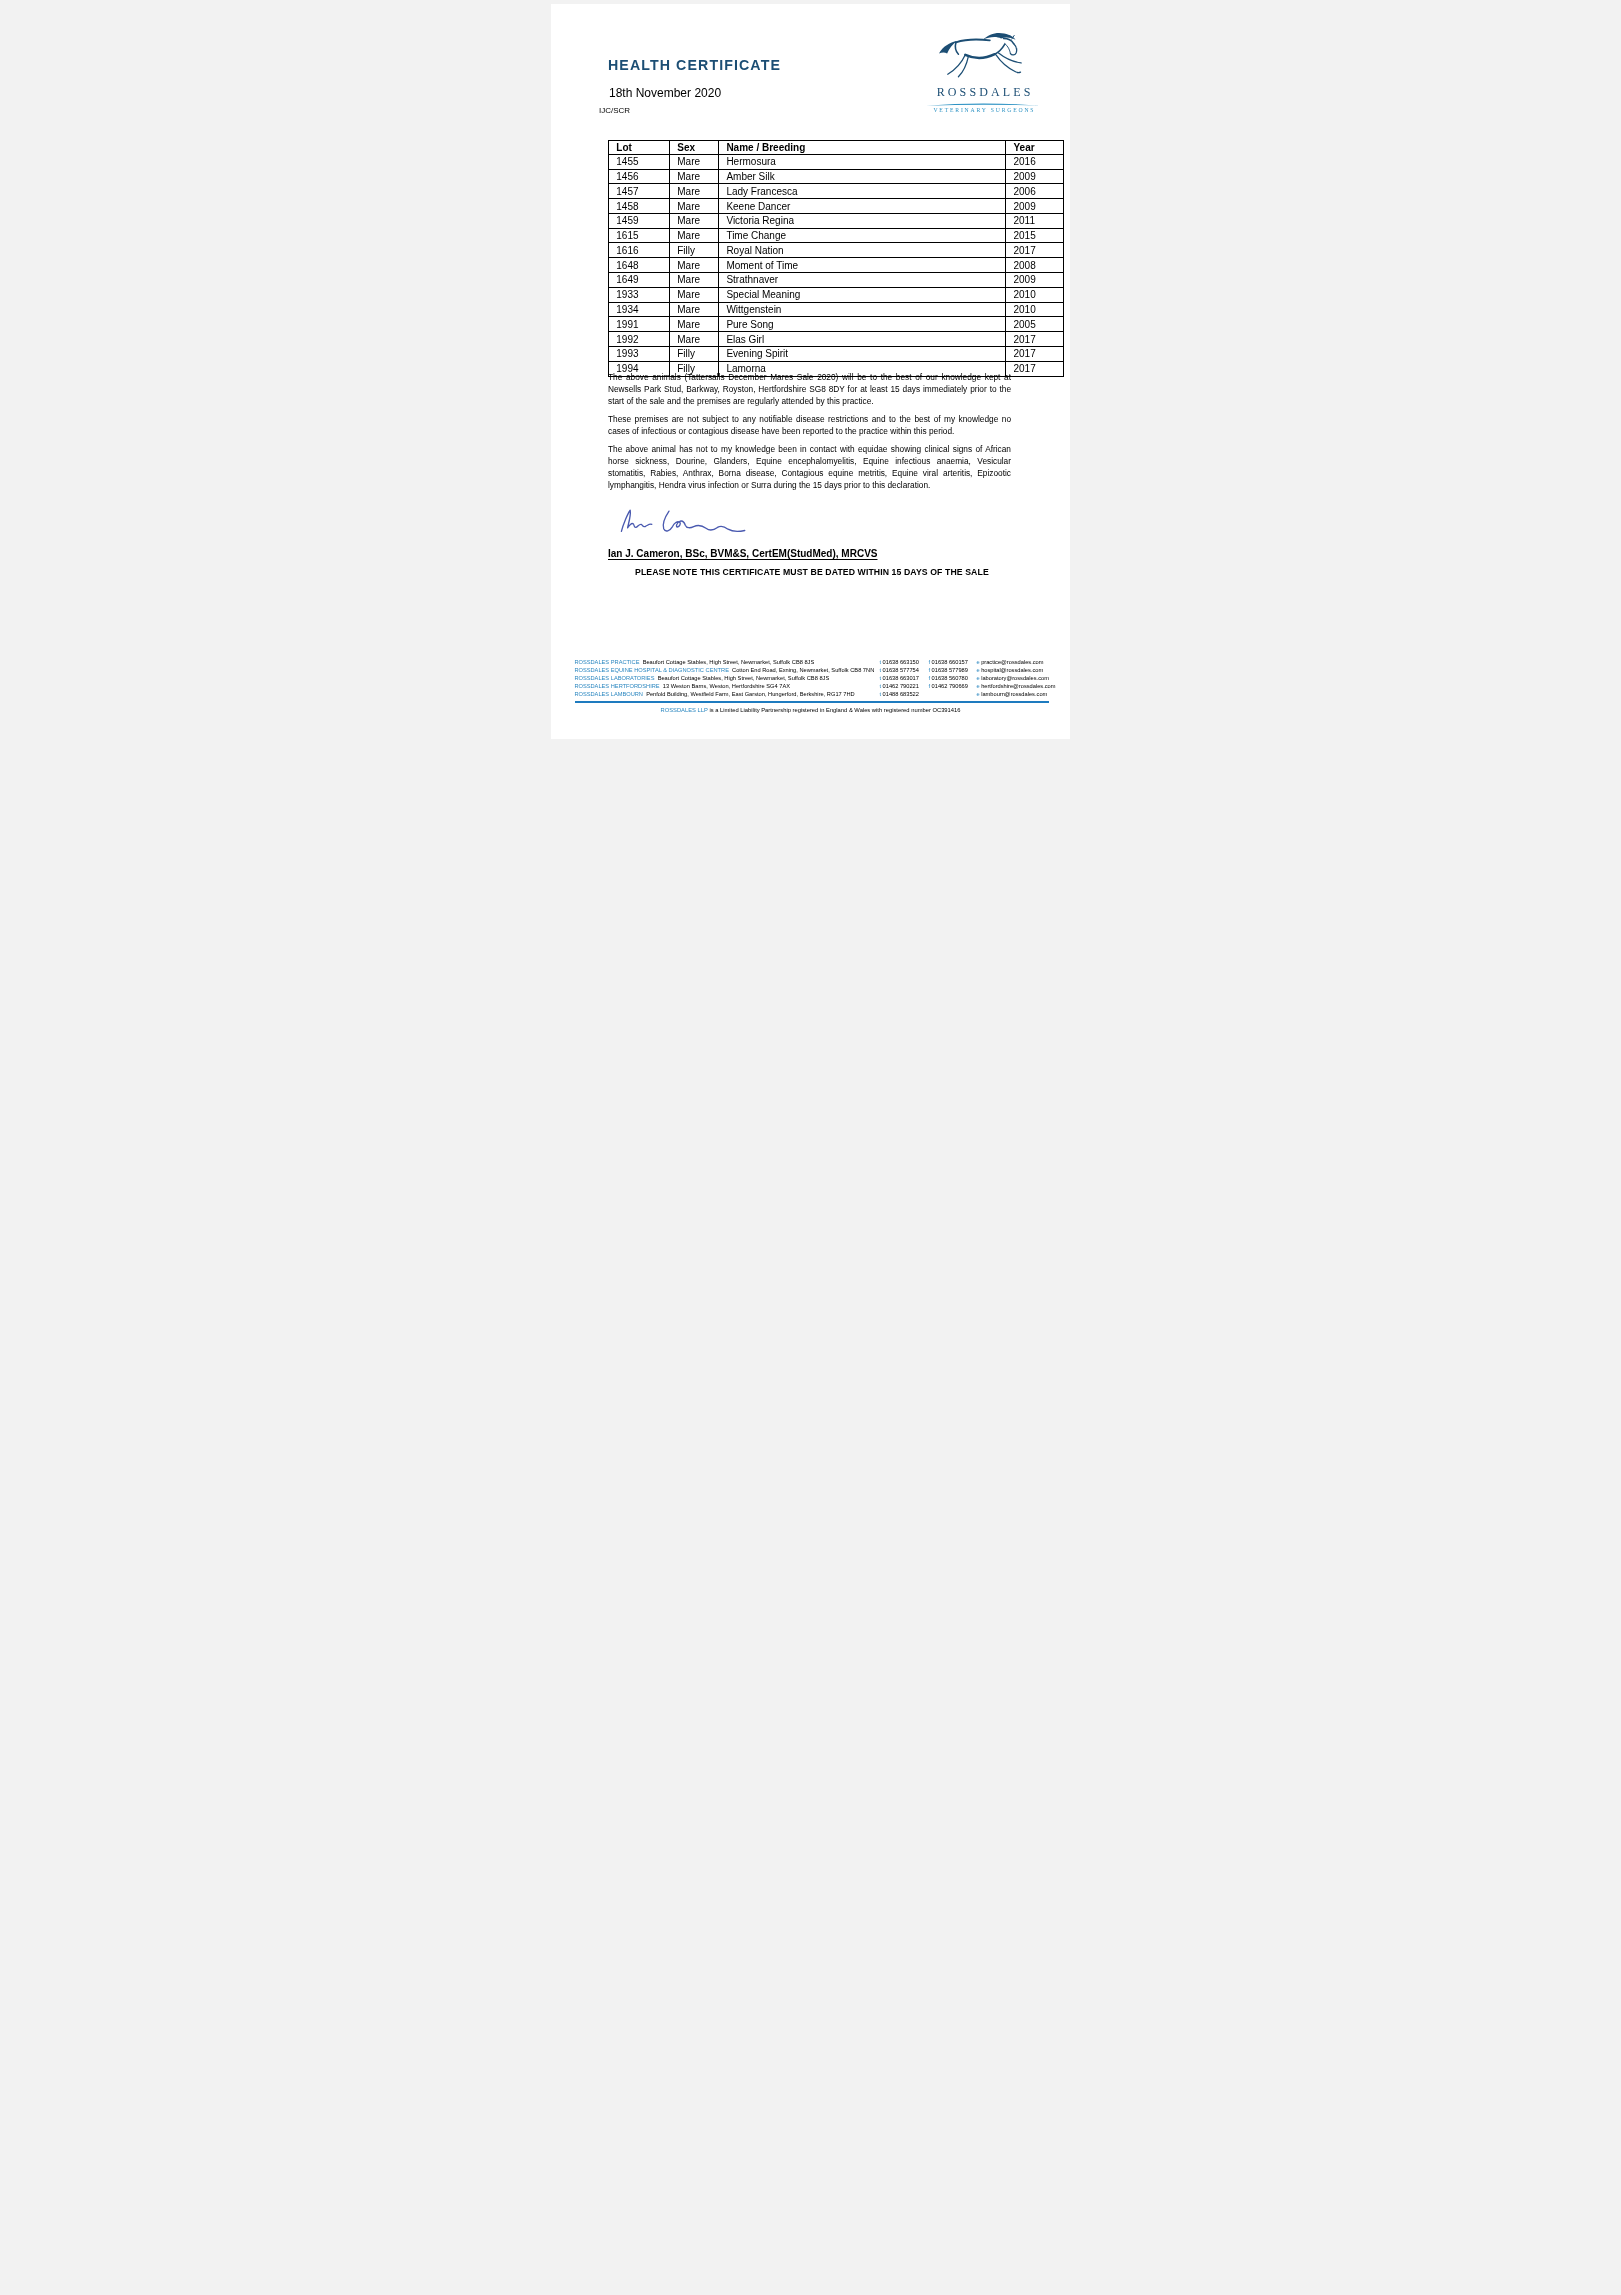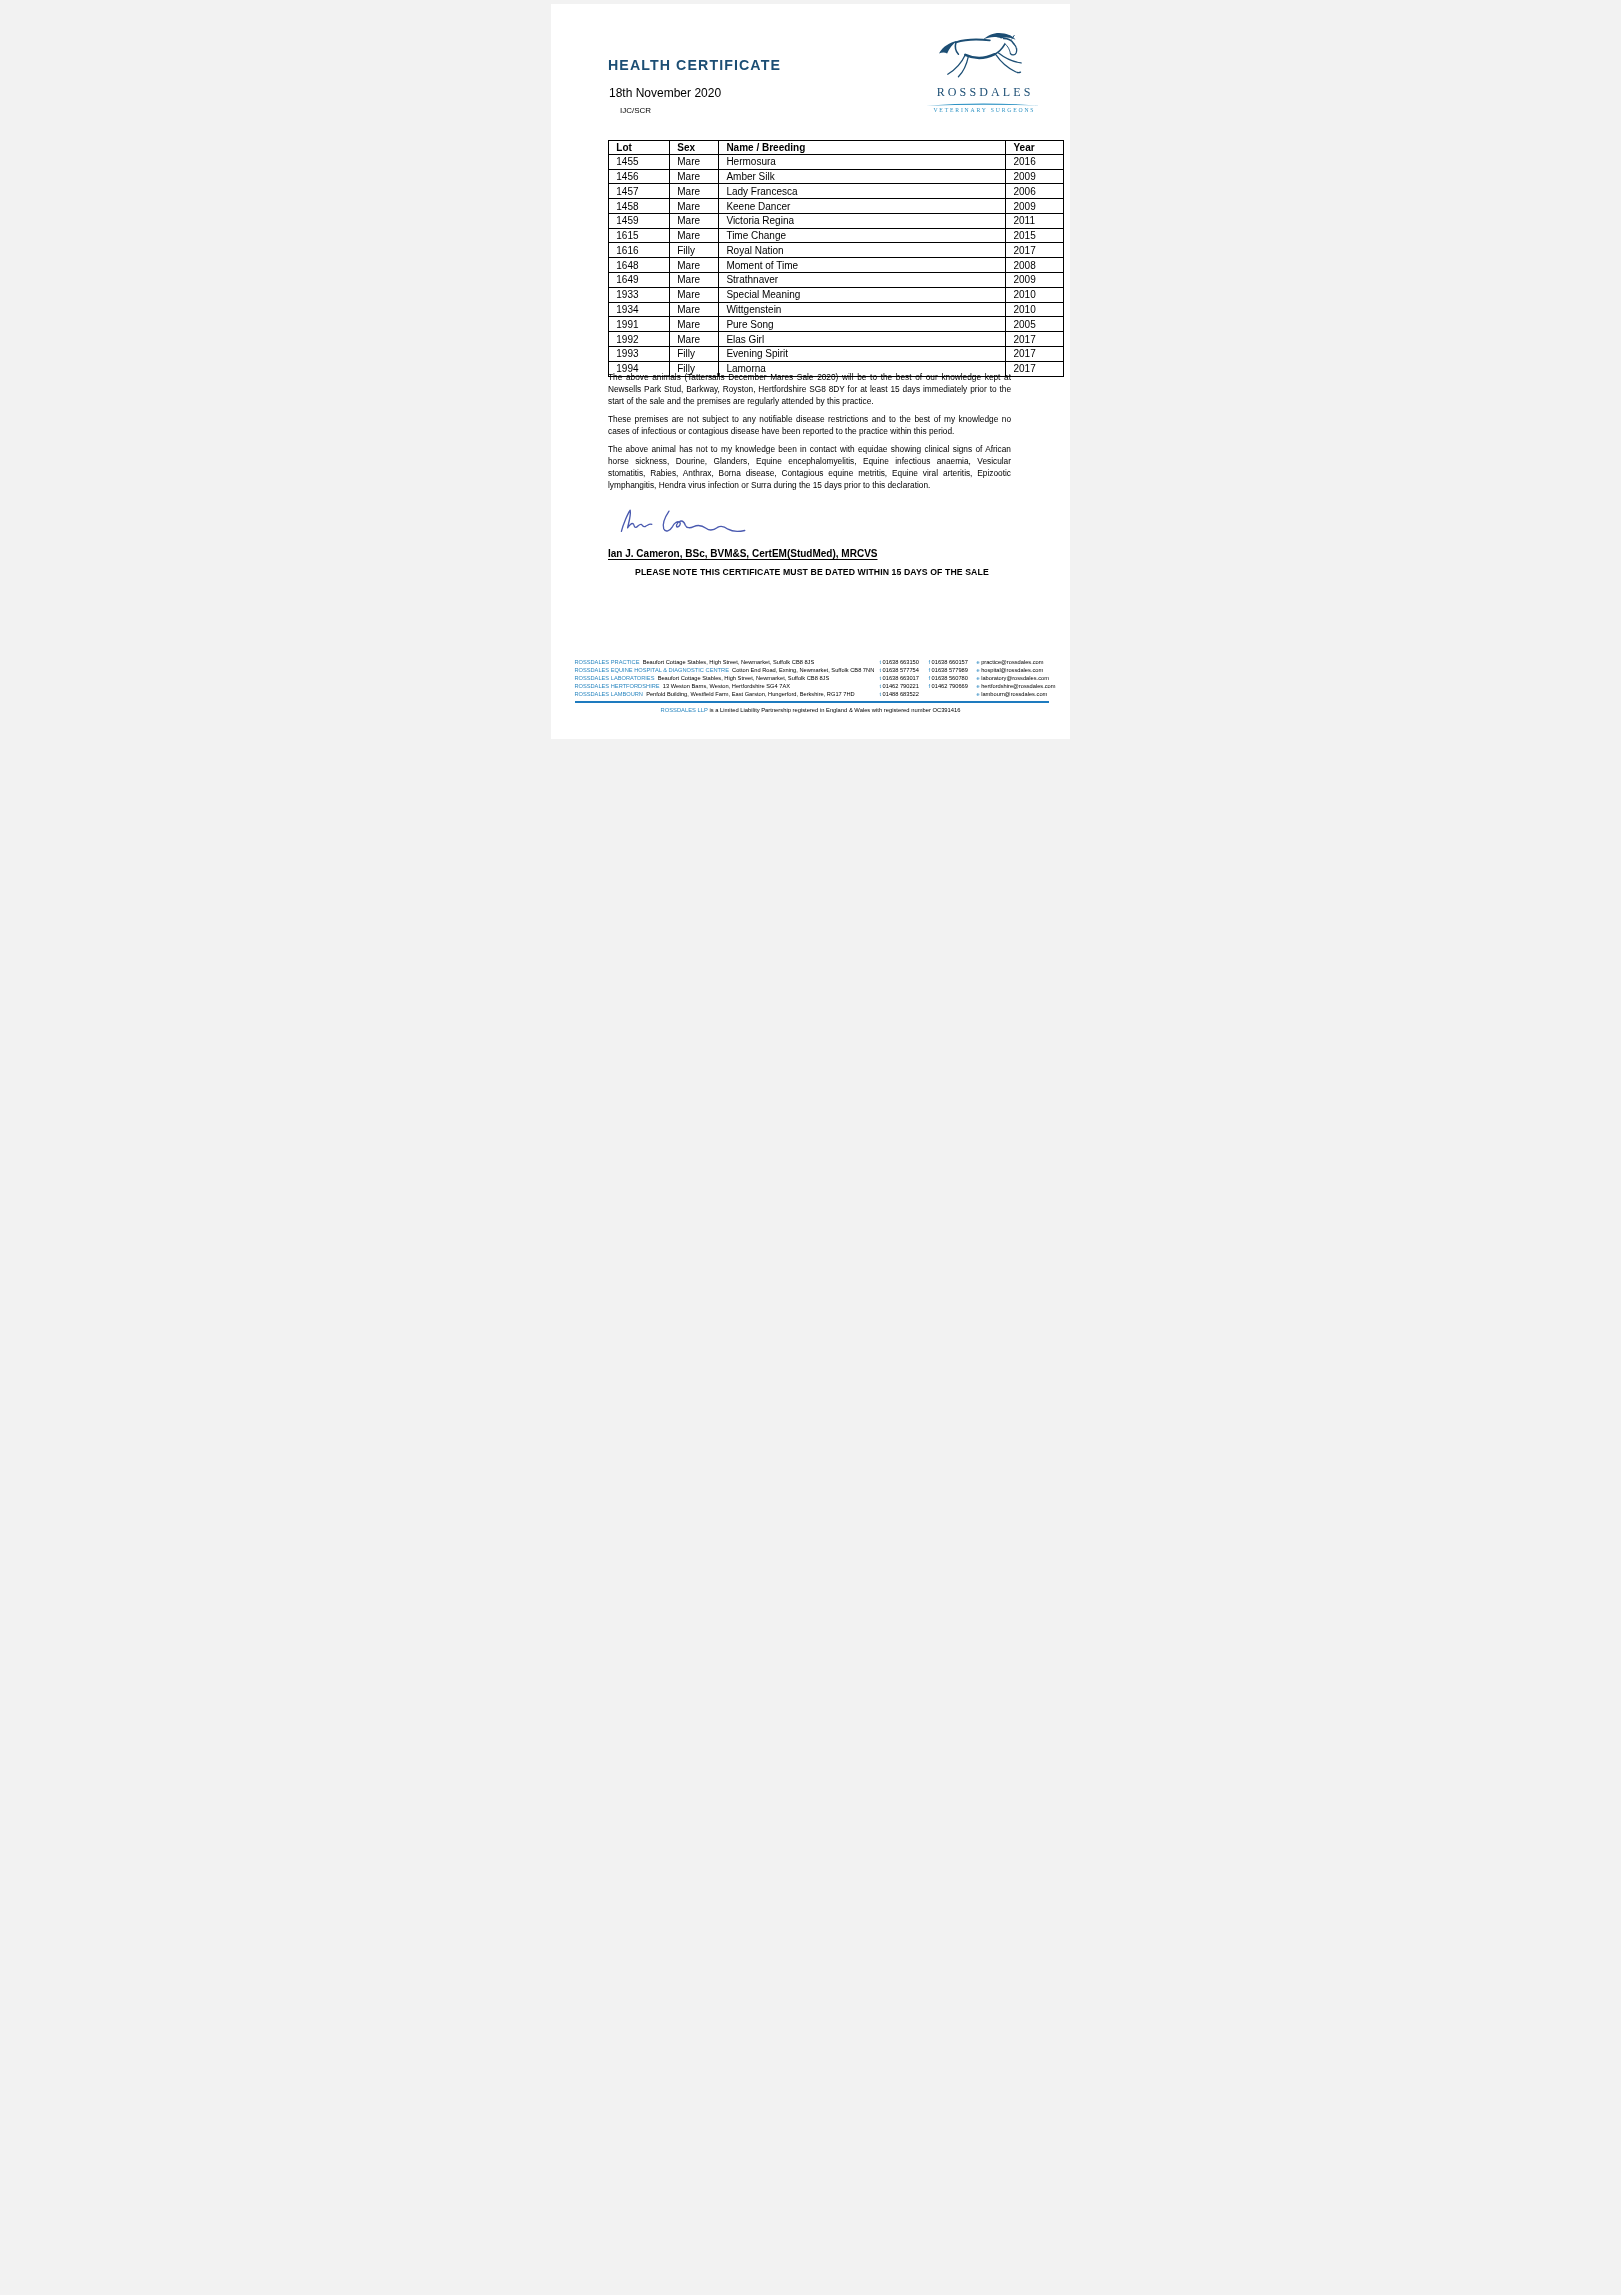--- a/index.html
+++ b/index.html
@@ -9,21 +9,21 @@
   .page{
     position:relative; width:519px; height:735px; margin:4px auto; background:#ffffff;
     font-family:"Liberation Sans", sans-serif; color:#000; overflow:hidden;
   }
   
   .title{
     position:absolute; left:57px; top:53px; margin:0;
     font-size:14.2px; font-weight:700; letter-spacing:1.1px; color:var(--navy);
   }
   .cert-date{position:absolute; left:58px; top:82px; font-size:12px;}
-  .cert-ref{position:absolute; left:69px; top:102px; font-size:8px;}
+  .cert-ref{position:absolute; left:48px; top:102px; font-size:8px;}
   
   .logo{position:absolute; left:372px; top:22px; width:121px; text-align:center;}
   .logo-horse{display:block; margin:0 auto; width:97px; height:58px;}
   .logo-horse path{stroke:var(--navy); fill:none; stroke-linecap:round;}
   .logo-horse .fill{fill:var(--navy); stroke:none;}
   .logo-wordmark{
     font-family:"Liberation Serif", serif; font-size:12px; letter-spacing:0.26em;
     color:var(--navy); white-space:nowrap; margin-top:0.9px; margin-left:0.26em;
   }
   .logo-swoosh{display:block; width:115px; height:4.1px; margin:1.8px auto 1.4px;}

